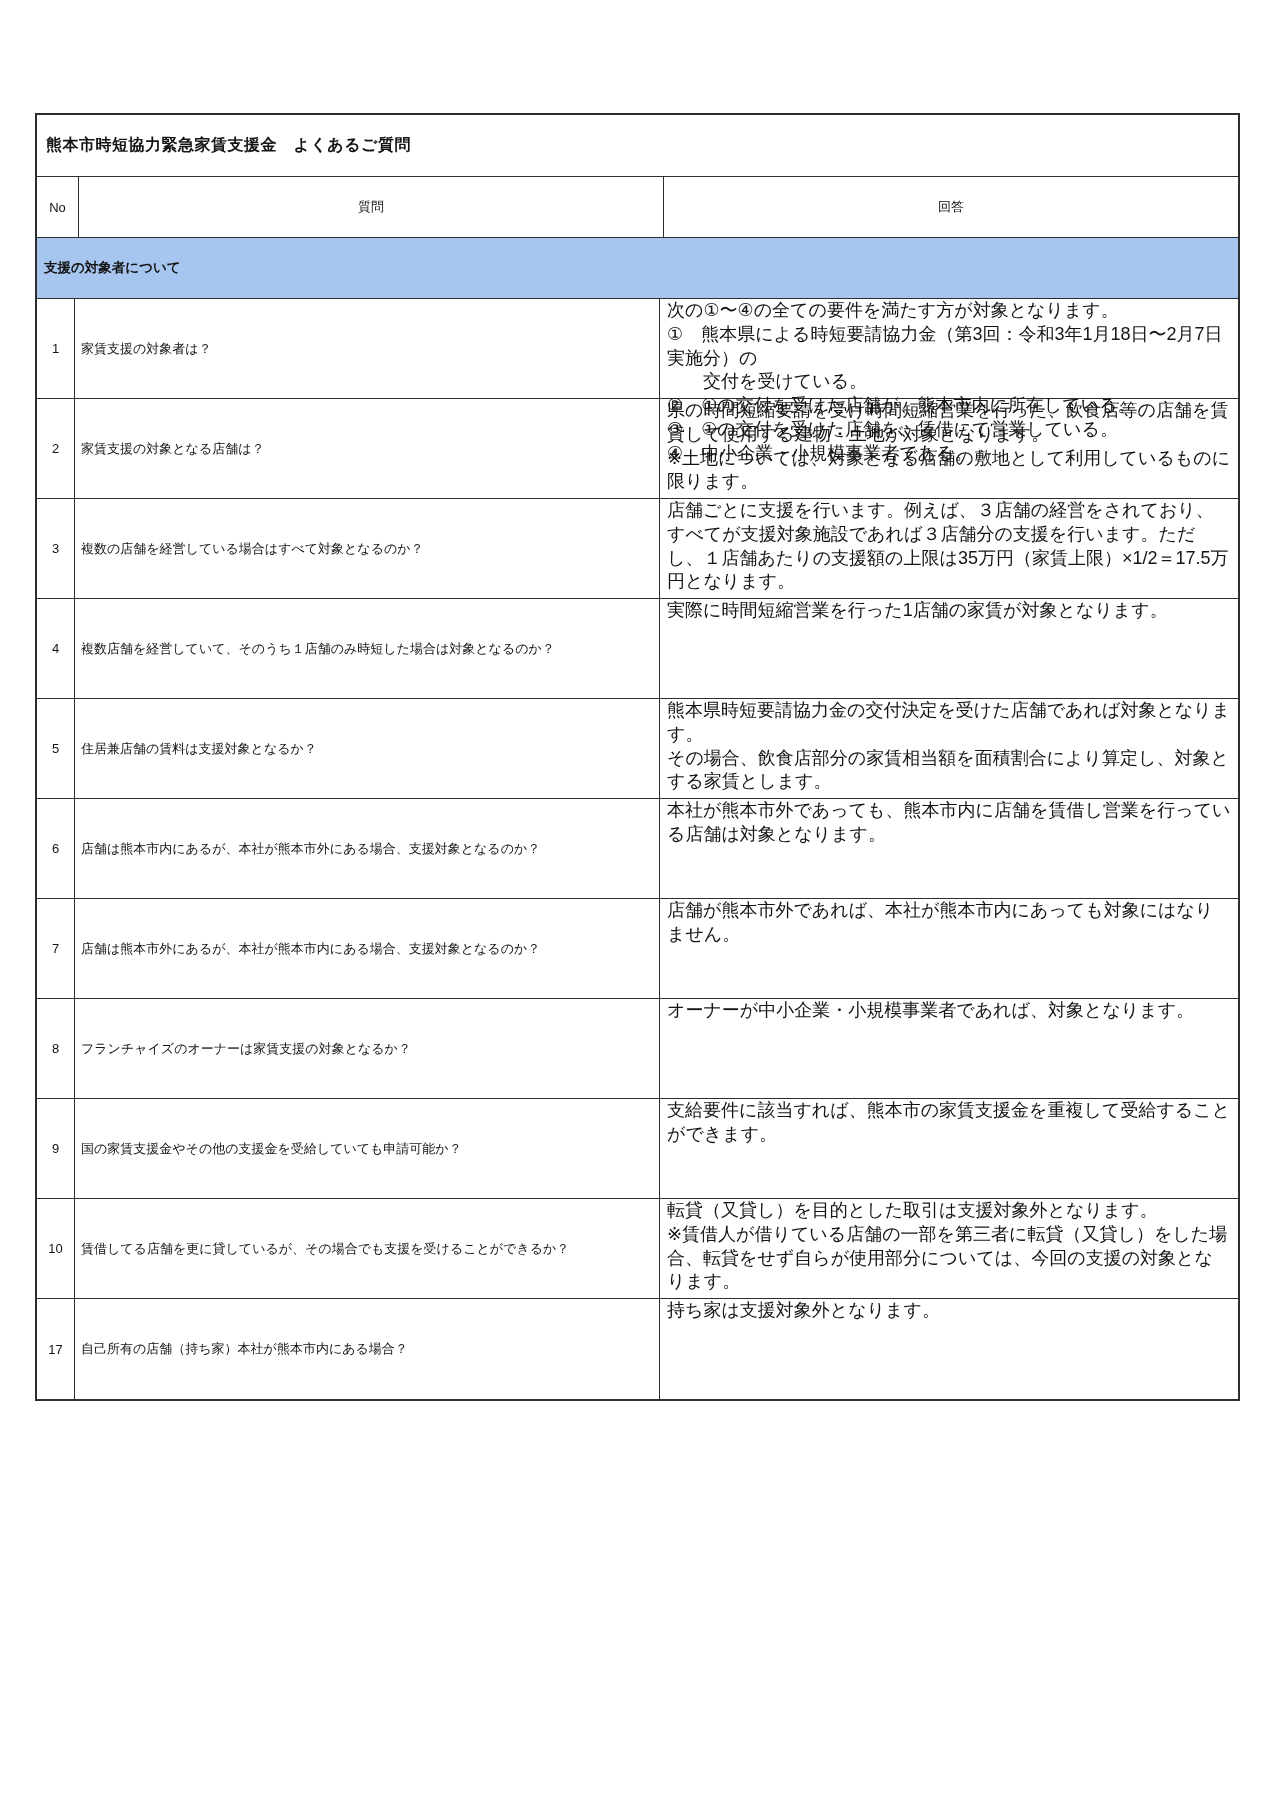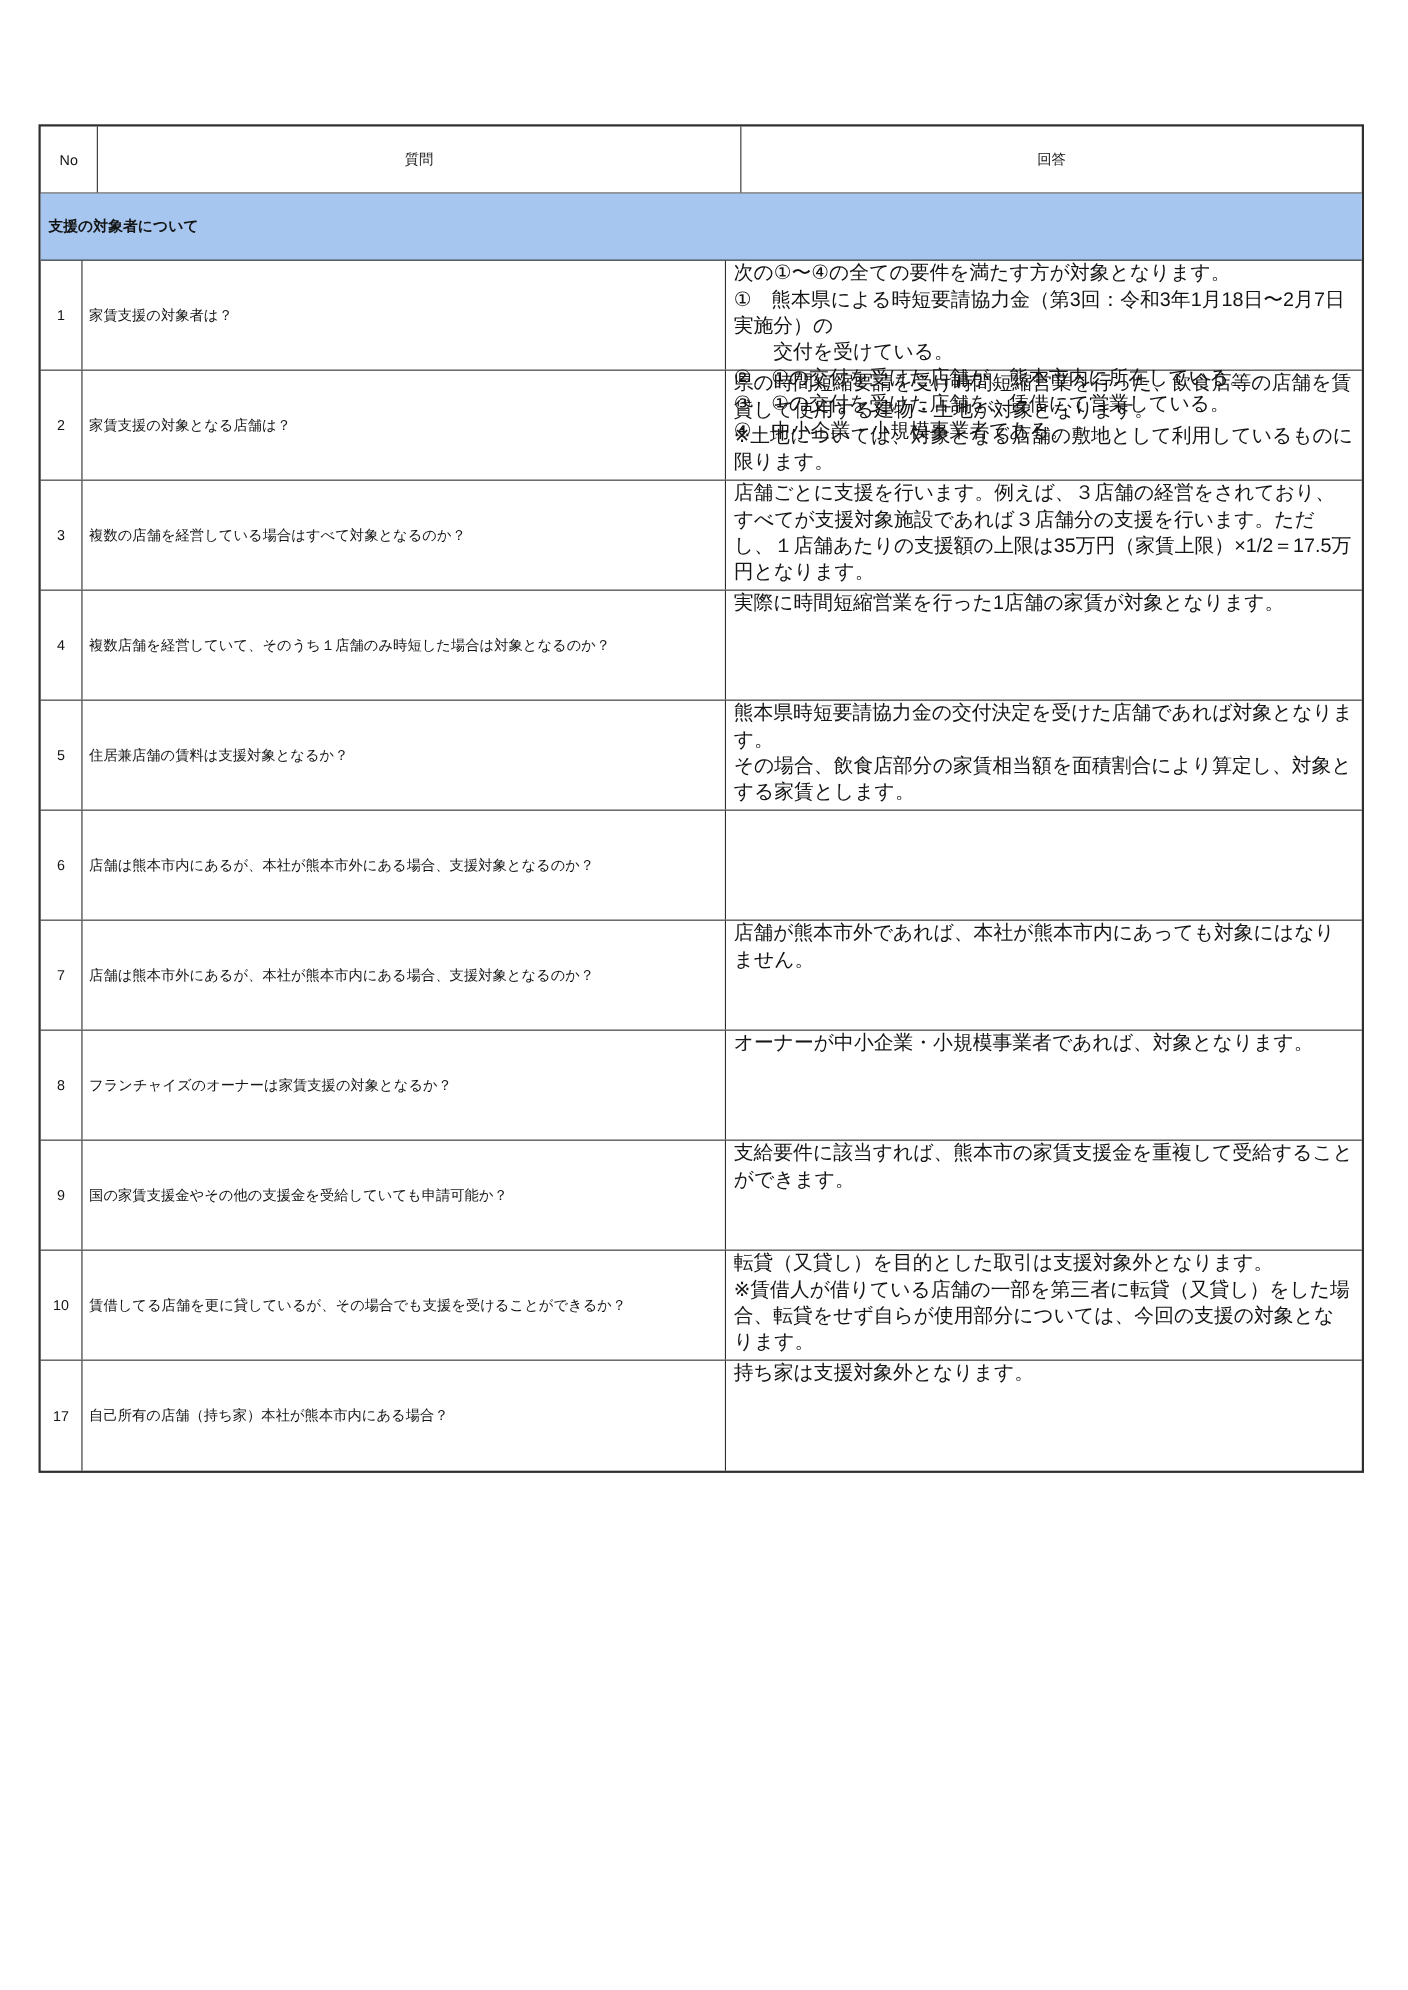--- a/index.html
+++ b/index.html
@@ -41,21 +41,21 @@
     border-bottom: 1px solid #2e2e2e;
     font-size: 13px;
     box-sizing: border-box;
   }
   .h-no, .h-q, .h-a {
     display: flex;
     align-items: center;
     justify-content: center;
     box-sizing: border-box;
   }
-  .h-no { width: 52px; border-right: 1px solid #2e2e2e; }
+  .h-no { width: 42px; border-right: 1px solid #2e2e2e; }
   .h-q  { width: 585px; border-right: 1px solid #2e2e2e; }
   .h-a  { flex: 1; }
   .section-row {
     height: 61px;
     border-bottom: 1px solid #2e2e2e;
     display: flex;
     align-items: center;
     padding-left: 7px;
     font-size: 13.5px;
     box-sizing: border-box;
@@ -95,20 +95,23 @@
     line-height: 1.32;
     box-sizing: border-box;
   }
   .txt { white-space: pre-line; }
 </style>
 </head>
 <body>
 
 <div class="faq-table">
 
+  <div class="title-row">
+    <span>熊本市時短協力緊急家賃支援金　よくあるご質問</span>
+  </div>
 
   <div class="header-row">
     <div class="h-no">
         <span>No</span>
       </div>
     <div class="h-q">
         <span>質問</span>
       </div>
     <div class="h-a">
         <span>回答</span>
@@ -186,20 +189,23 @@
       </div>
   </div>
 
   <div class="row">
     <div class="c-no">
         <span class="txt">6</span>
       </div>
     <div class="c-q">
         <span class="txt">店舗は熊本市内にあるが、本社が熊本市外にある場合、支援対象となるのか？</span>
       </div>
+    <div class="c-a">
+        <span class="txt">本社が熊本市外であっても、熊本市内に店舗を賃借し営業を行っている店舗は対象となります。</span>
+      </div>
   </div>
 
   <div class="row">
     <div class="c-no">
         <span class="txt">7</span>
       </div>
     <div class="c-q">
         <span class="txt">店舗は熊本市外にあるが、本社が熊本市内にある場合、支援対象となるのか？</span>
       </div>
     <div class="c-a">

